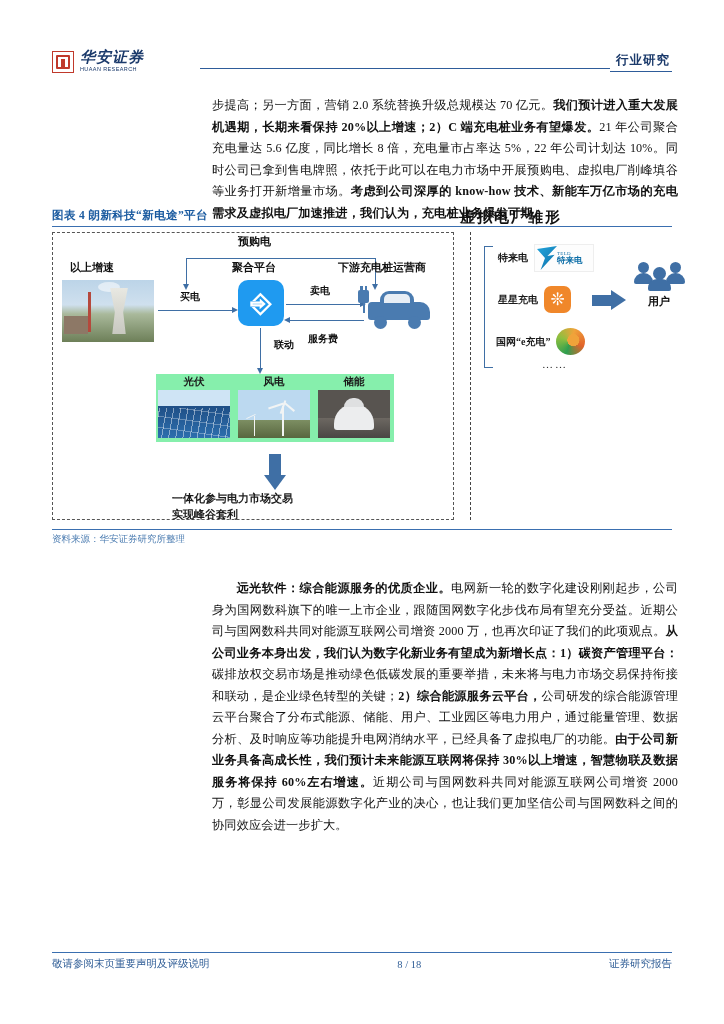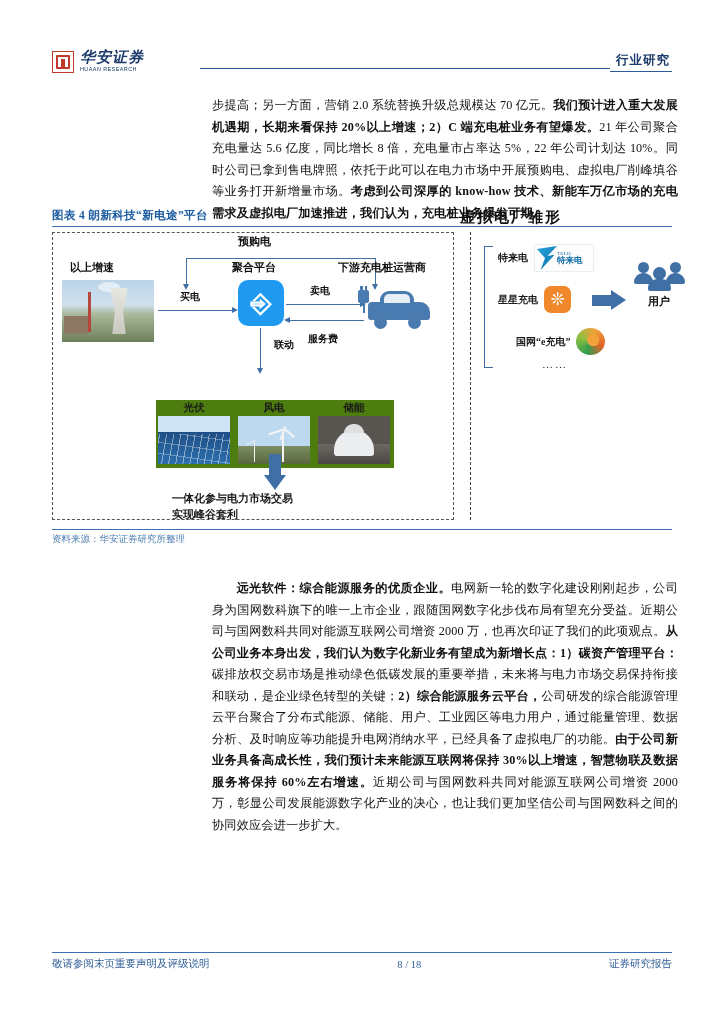--- a/index.html
+++ b/index.html
@@ -322,23 +322,23 @@
   }
 
   
   .users-icon { position: absolute; width: 52px; height: 30px; }
   .u-head { position: absolute; border-radius: 50%; background: #3f6fa5; }
   .u-body { position: absolute; background: #3f6fa5; border-radius: 9px 9px 2px 2px; }
 
   
   .res-strip {
     position: absolute;
-    left: 104px; top: 168px;
+    left: 104px; top: 142px;
     width: 238px; height: 68px;
-    background: #4d7c0f;
+    background: #86efac;
   }
   .res-cell { position: absolute; top: 16px; width: 72px; height: 48px; }
   .res-title { position: absolute; top: 1px; font-size: 10.5px; font-weight: 700; width: 72px; text-align: center; }
   .pv-img {
     width: 100%; height: 100%;
     background: linear-gradient(#cfe4f5 0 34%, #1f4f86 34%, #2d6fae 100%);
     position: relative; overflow: hidden;
   }
   .pv-img::after {
     content: "";
@@ -526,21 +526,21 @@
         <div class="teld-txt">特来电</div>
       </div>
     </div>
   </div>
 
   <div class="logo-row" style="left:446px; top:54px;">
     <div class="op-label">星星充电</div>
     <div class="star-logo">❊</div>
   </div>
 
-  <div class="logo-row" style="left:464px; top:96px;justify-content:center;">
+  <div class="logo-row" style="left:444px; top:96px;justify-content:center;">
     <div class="op-label">国网“e充电”</div>
     <div class="egrid-logo"></div>
   </div>
 
   <div class="dots-lbl" style="left:490px; top:126px;">……</div>
 
   <div class="big-arrow" style="left:540px; top:58px;">
     <div class="shaft"></div>
       <div class="head"></div>
   </div>

